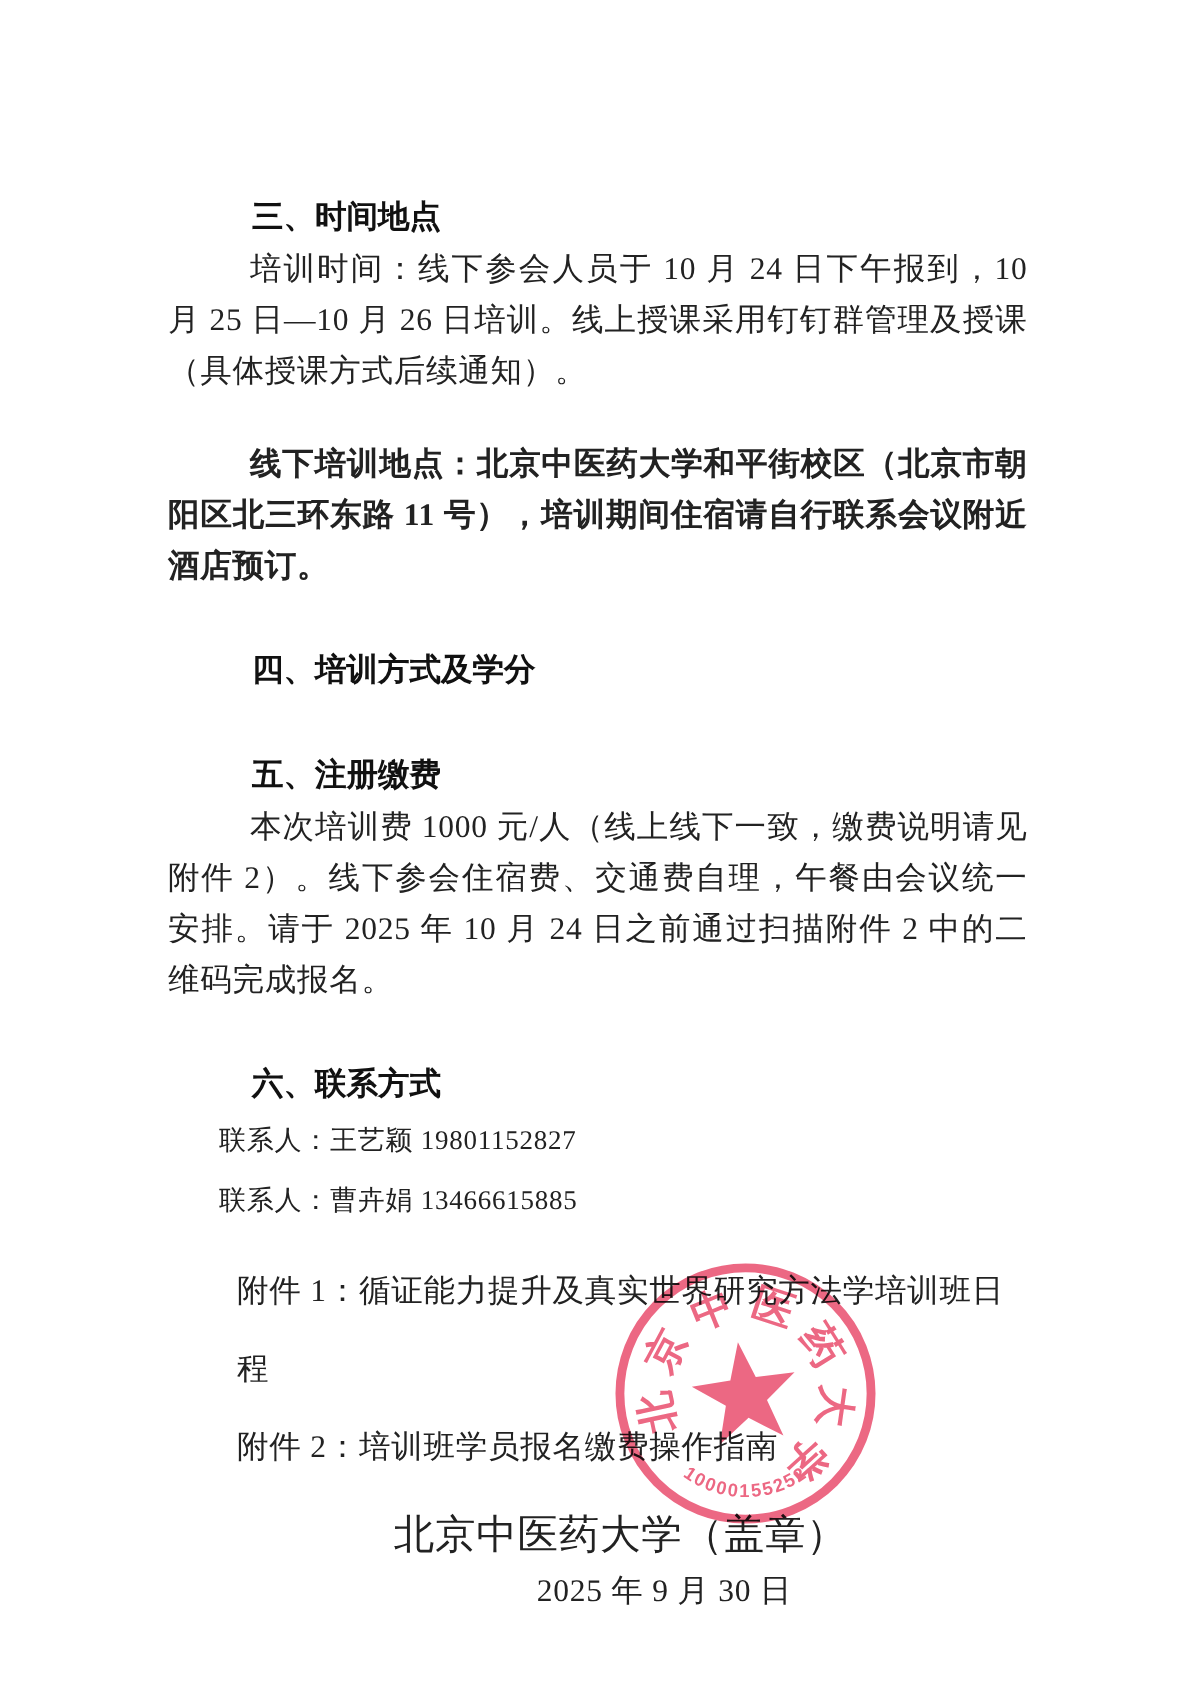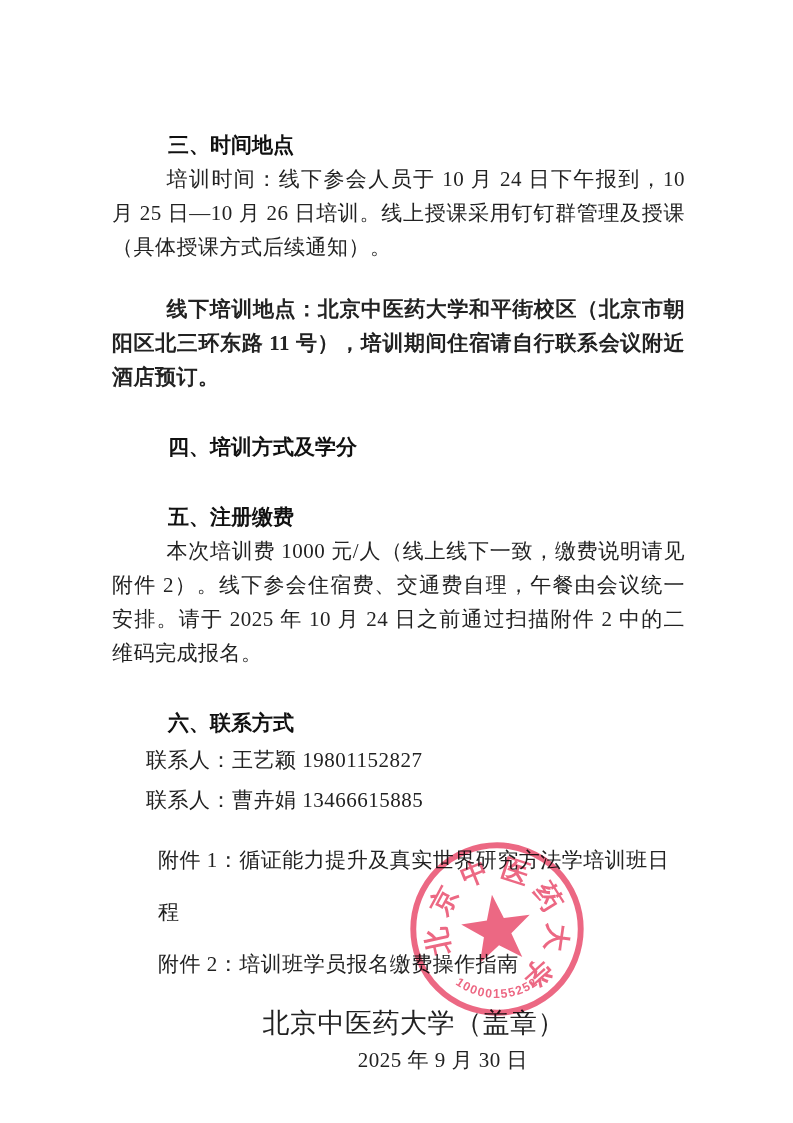--- a/index.html
+++ b/index.html
@@ -31,21 +31,21 @@
   .para {
     font-size: 21px;
     line-height: 34px;
     text-align: justify;
     text-indent: 2.6em;
     margin: 0;
     letter-spacing: 0.5px;
   }
   .para + .para { margin-top: 28px; font-weight: bold; }
   .contact {
-    font-size: 21px;
+    font-size: 18px;
     line-height: 40px;
     margin: 0 0 0 34px;
     letter-spacing: 0.5px;
   }
   .attachments { margin-top: 14px; }
   .attachment {
     font-size: 21px;
     line-height: 52px;
     margin: 0 0 0 46px;
     letter-spacing: 0.5px;

